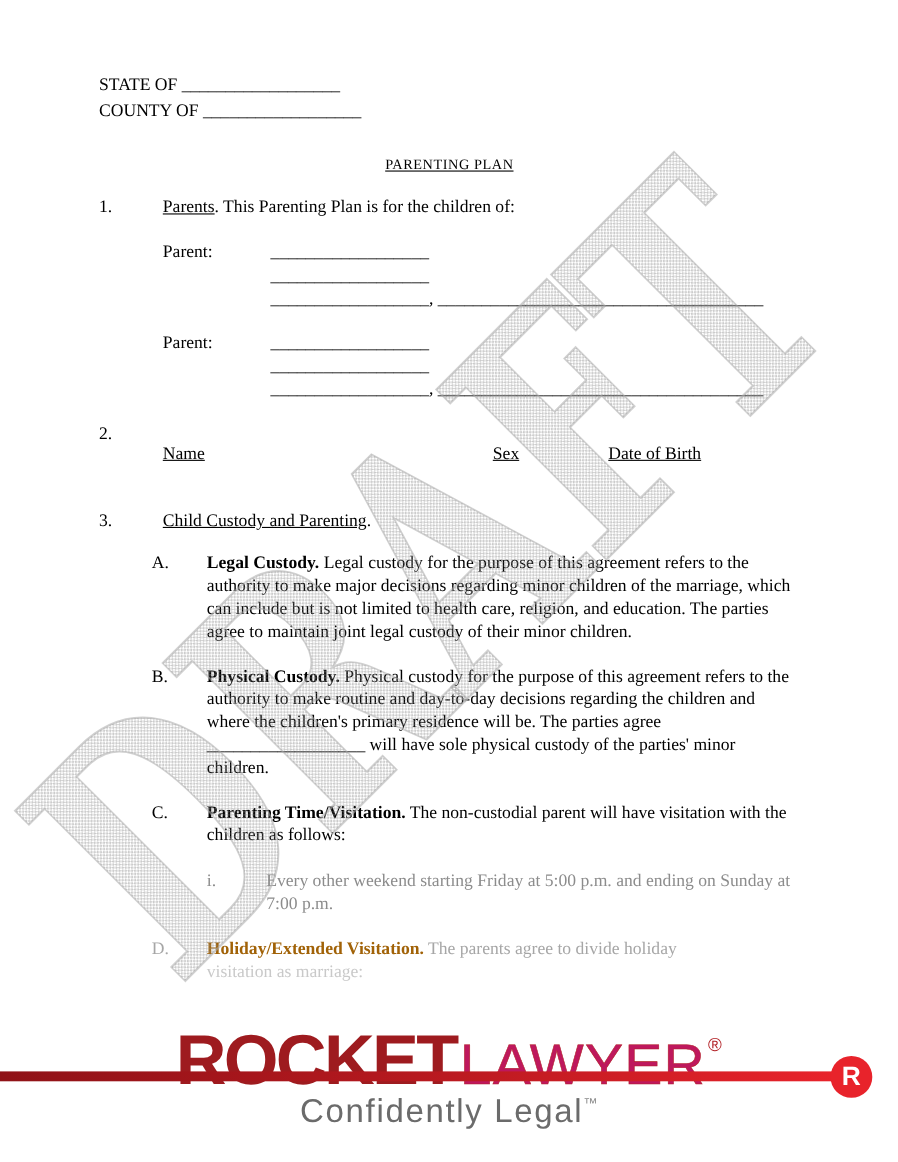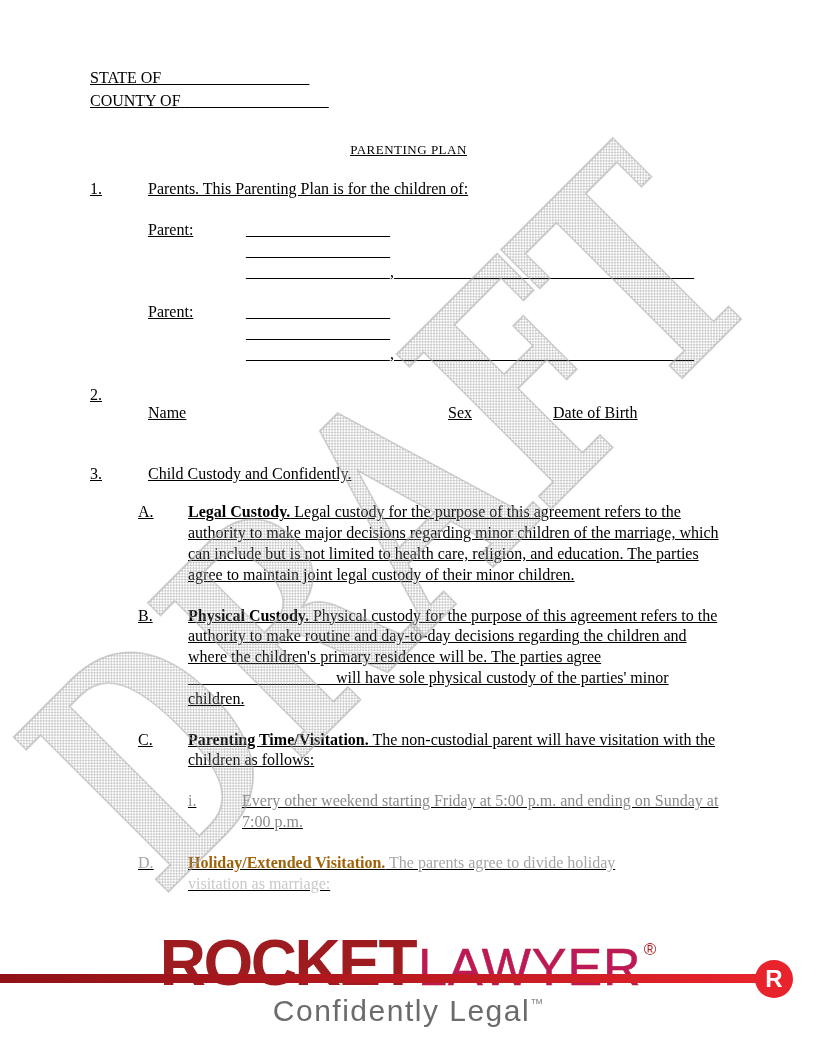--- a/index.html
+++ b/index.html
@@ -1,21 +1,21 @@
 <!DOCTYPE html>
 <html><head>
 <meta charset="utf-8">
 <style>
   html,body { margin:0; padding:0; background:#fff; }
   .page {
     position:relative; width:816px; height:1056px; background:#ffffff;
     font-family:"Liberation Serif","DejaVu Serif",serif; font-size:16px;
     line-height:1.3; color:#000; overflow:hidden;
   }
-  .content { position:absolute; left:90px; top:66px; width:637px; z-index:1;text-decoration:underline; }
+  .content { position:absolute; left:90px; top:66px; width:637px; z-index:1; }
   .cap-line { line-height:1.45; white-space:nowrap; }
   .doc-title { text-align:center; font-size:13px; margin-top:30px; letter-spacing:0.5px; }
   .u { text-decoration:underline; }
   .item { display:grid; grid-template-columns:58px 1fr; margin-top:20px; }
   .item.mt-lg { margin-top:40px; }
   .parent-block { display:grid; grid-template-columns:98px 1fr; margin-top:20px; }
   .blank-line { white-space:nowrap; }
   .child-cols { display:grid; grid-template-columns:300px 105px 1fr; margin-top:18px; }
   .sub { display:grid; grid-template-columns:50px 1fr; margin-left:48px; margin-top:20px; }
   .sub.first { margin-top:18px; }
@@ -101,21 +101,21 @@
           <div><span class="u">Name</span></div>
           <div><span class="u">Sex</span></div>
           <div><span class="u">Date of Birth</span></div>
         </div>
       </div>
     </div>
 
     <div class="item mt-lg">
       <div>3.</div>
       <div>
-        <div><span class="u">Child Custody and Confidently</span><span>.</span></div>
+        <div><span class="u">Child Custody and Parenting</span><span>.</span></div>
       </div>
     </div>
 
     <div class="sub first">
       <div>A.</div>
       <div><span class="term">Legal Custody.</span><span> Legal custody for the purpose of this agreement refers to the authority to make major decisions regarding minor children of the marriage, which can include but is not limited to health care, religion, and education. The parties agree to maintain joint legal custody of their minor children.</span></div>
     </div>
 
     <div class="sub">
       <div>B.</div>

